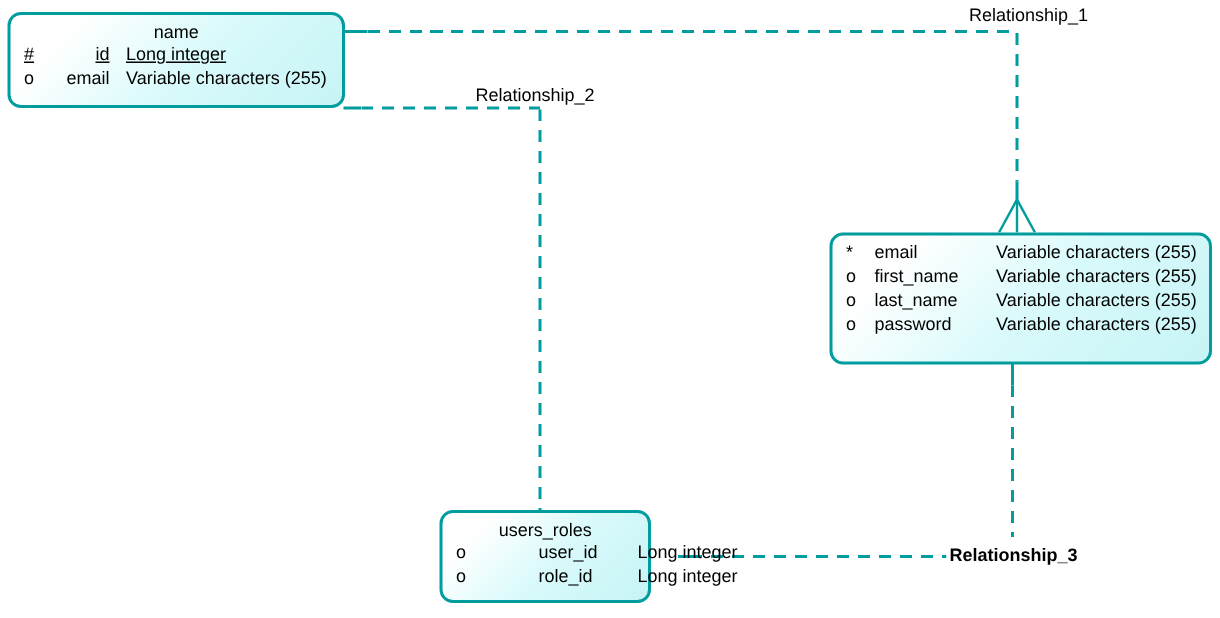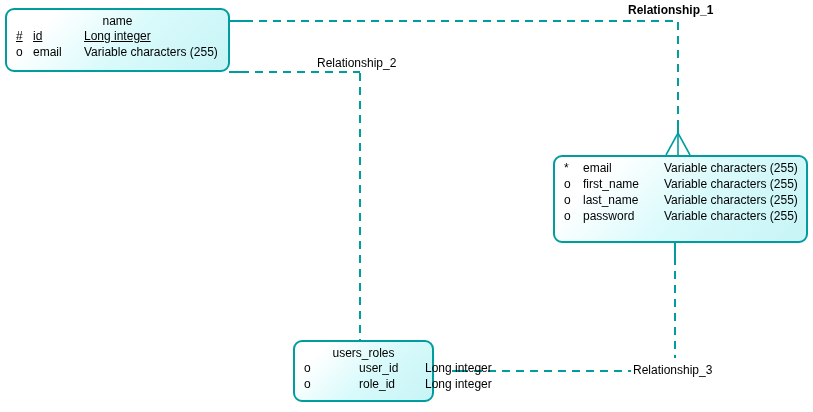--- a/index.html
+++ b/index.html
@@ -30,21 +30,21 @@
   .ent-row{
     display:flex;
     white-space:nowrap;
     line-height:15.5px;
   }
   .entity.users .ent-row{line-height:16px;}
   .ent-row .m{flex:0 0 auto;}
   .ent-row .n{flex:0 0 auto;}
   .ent-row .t{flex:0 0 auto;margin-left:11px;}
   .entity.roles .m{width:17px;}
-  .entity.roles .n{width:40px;}
+  .entity.roles .n{width:40px;text-align:right;}
   .entity.users .m{width:19px;}
   .entity.users .n{width:70px;}
   .entity.users_roles .m{width:15px;}
   .entity.users_roles .n{width:55px;margin-left:40px;}
   .ent-row.identifier .m,
   .ent-row.identifier .n,
   .ent-row.identifier .t{text-decoration:underline;}
   
   .hline,.vline{position:absolute;}
   .hline{height:2px;}
@@ -70,32 +70,32 @@
 
   <div class="hline solid" style="left:229px;top:20px;width:16px;"></div>
   <div class="hline dash" style="left:245px;top:20px;width:433px;"></div>
   <div class="vline dash" style="left:677px;top:22px;height:99px;"></div>
   <div class="vline solid" style="left:677px;top:121px;height:13px;"></div>
   <svg class="crowsfoot" style="left:663px;top:133px;" width="30" height="22" viewBox="0 0 30 22">
     <line x1="15" y1="0" x2="3" y2="22" stroke="#009c9e" stroke-width="1.6"></line>
     <line x1="15" y1="0" x2="15" y2="22" stroke="#009c9e" stroke-width="1.6"></line>
     <line x1="15" y1="0" x2="27" y2="22" stroke="#009c9e" stroke-width="1.6"></line>
   </svg>
-  <div class="rel-label" style="left:626px;top:3px;font-weight:bold;">Relationship_1</div>
+  <div class="rel-label" style="left:644px;top:3px;">Relationship_1</div>
 
   <div class="hline solid" style="left:229px;top:71px;width:12px;"></div>
   <div class="hline dash" style="left:241px;top:71px;width:119px;"></div>
   <div class="vline dash" style="left:359px;top:73px;height:267px;"></div>
   <div class="rel-label" style="left:315px;top:56px;">Relationship_2</div>
 
   <div class="vline solid" style="left:674px;top:242px;height:15px;"></div>
   <div class="vline dash" style="left:674px;top:257px;height:101px;"></div>
   <div class="hline dash" style="left:460px;top:370px;width:171px;"></div>
   <div class="hline solid" style="left:452px;top:370px;width:8px;"></div>
-  <div class="rel-label" style="left:631px;top:363px;">Relationship_3</div>
+  <div class="rel-label" style="left:631px;top:363px;font-weight:bold;">Relationship_3</div>
 
   <div class="entity roles" style="left:5px;top:8px;width:225px;height:64px;">
     <div class="ent-title">name</div>
     <div class="ent-row identifier">
       <span class="m">#</span>
       <span class="n">id</span>
       <span class="t">Long integer</span>
     </div>
     <div class="ent-row">
       <span class="m">o</span>

